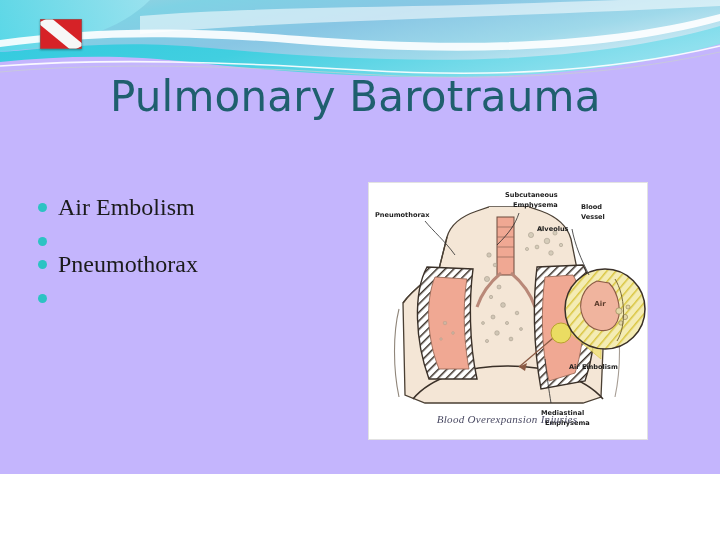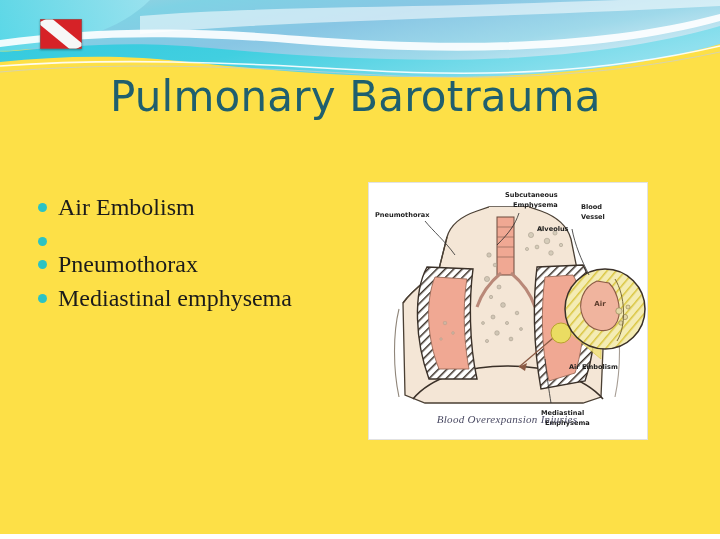--- a/index.html
+++ b/index.html
@@ -1,21 +1,21 @@
 <!DOCTYPE html>
 <html><head>
 <meta charset="utf-8">
 <style>
   html,body{margin:0;padding:0;}
   body{
     width:720px;height:539px;overflow:hidden;
     background:#ffffff;
     font-family:"Liberation Sans", sans-serif;
   }
-  .slide{position:relative;width:720px;height:534px;background:#fde047;overflow:hidden;}
+  .slide{position:relative;width:720px;height:474px;background:#c4b5fd;overflow:hidden;}
 
   
   .header-band{position:absolute;left:0;top:0;width:720px;height:92px;overflow:hidden;}
   .header-band svg{display:block;}
 
   
   .dive-flag{position:absolute;left:40px;top:19px;width:42px;height:30px;
              box-shadow:0 1px 2px rgba(0,0,0,.35);}
   .dive-flag svg{display:block;}
 
@@ -114,21 +114,20 @@
       <span class="bullet-dot"></span>
     </div>
 
     <div class="bullet-item">
       <span class="bullet-dot"></span>
       <span class="bullet-text">Pneumothorax</span>
     </div>
 
     <div class="bullet-item">
       <span class="bullet-dot"></span>
-      <span class="bullet-text">Mediastinal emphysema</span>
     </div>
 
   </div>
 
   <div class="figure">
     <svg width="278" height="256" viewBox="0 0 278 256" xmlns="http://www.w3.org/2000/svg">
       <defs>
         <pattern id="hatchDark" width="6" height="6" patternTransform="rotate(45)" patternUnits="userSpaceOnUse">
           <rect width="6" height="6" fill="#ffffff"></rect>
           <line x1="0" y1="0" x2="0" y2="6" stroke="#3a3028" stroke-width="3"></line>

